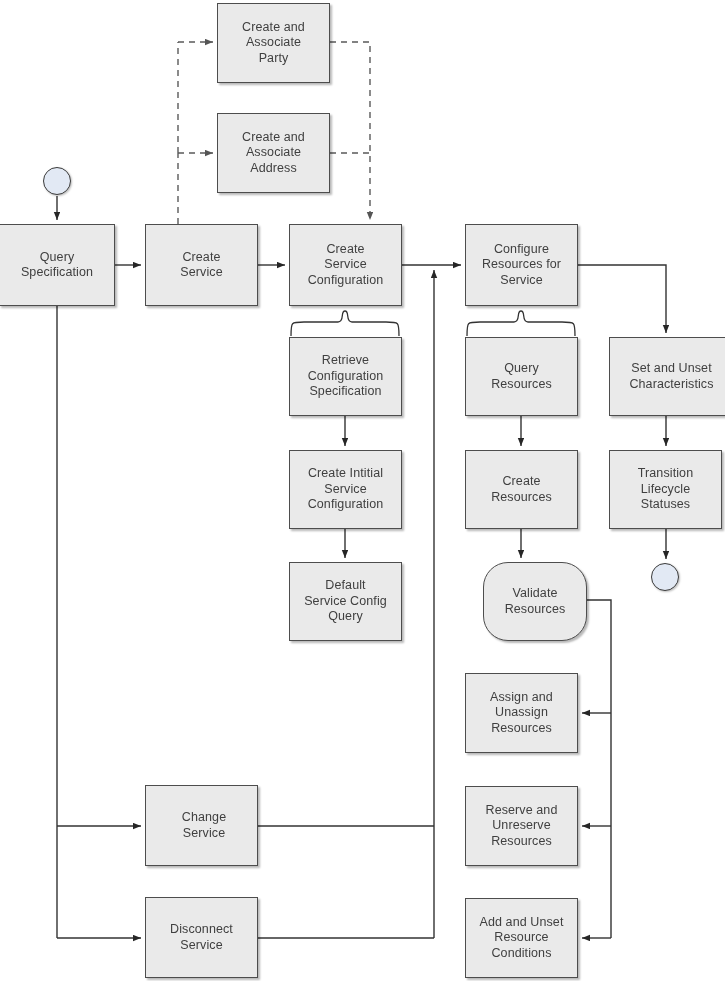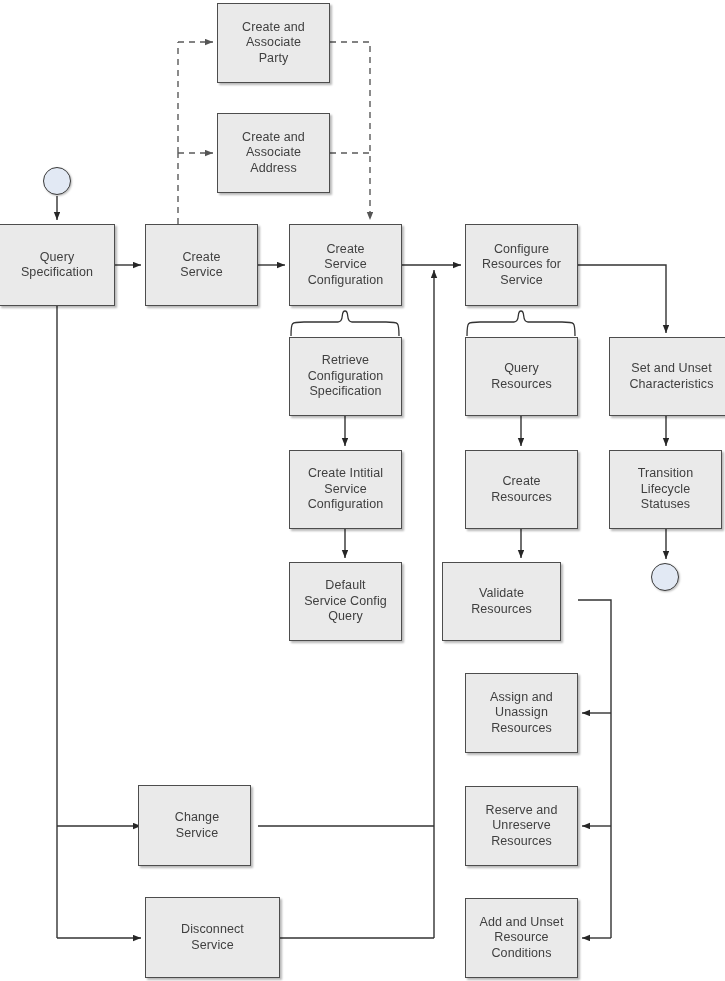--- a/index.html
+++ b/index.html
@@ -162,34 +162,34 @@
 Resources</div>
 
   <div class="node" style="left:609px; top:450px; width:113px; height:79px;">Transition
 Lifecycle
 Statuses</div>
 
   <div class="node" style="left:289px; top:562px; width:113px; height:79px;">Default
 Service Config
 Query</div>
 
-  <div class="node" style="left:442px; top:562px; width:119px; height:79px;">Validate
+  <div class="node" style="left:483px; top:562px; width:104px; height:79px;border-radius:25px;">Validate
 Resources</div>
 
   <div class="node" style="left:465px; top:673px; width:113px; height:80px;">Assign and
 Unassign
 Resources</div>
 
-  <div class="node" style="left:138px; top:785px; width:113px; height:81px;padding-left:9px;">Change
+  <div class="node" style="left:145px; top:785px; width:113px; height:81px;padding-left:9px;">Change
 Service</div>
 
   <div class="node" style="left:465px; top:786px; width:113px; height:80px;">Reserve and
 Unreserve
 Resources</div>
 
-  <div class="node" style="left:145px; top:897px; width:135px; height:81px;">Disconnect
+  <div class="node" style="left:145px; top:897px; width:113px; height:81px;">Disconnect
 Service</div>
 
   <div class="node" style="left:465px; top:898px; width:113px; height:80px;">Add and Unset
 Resource
 Conditions</div>
 
 </div>
 
 </body></html>

